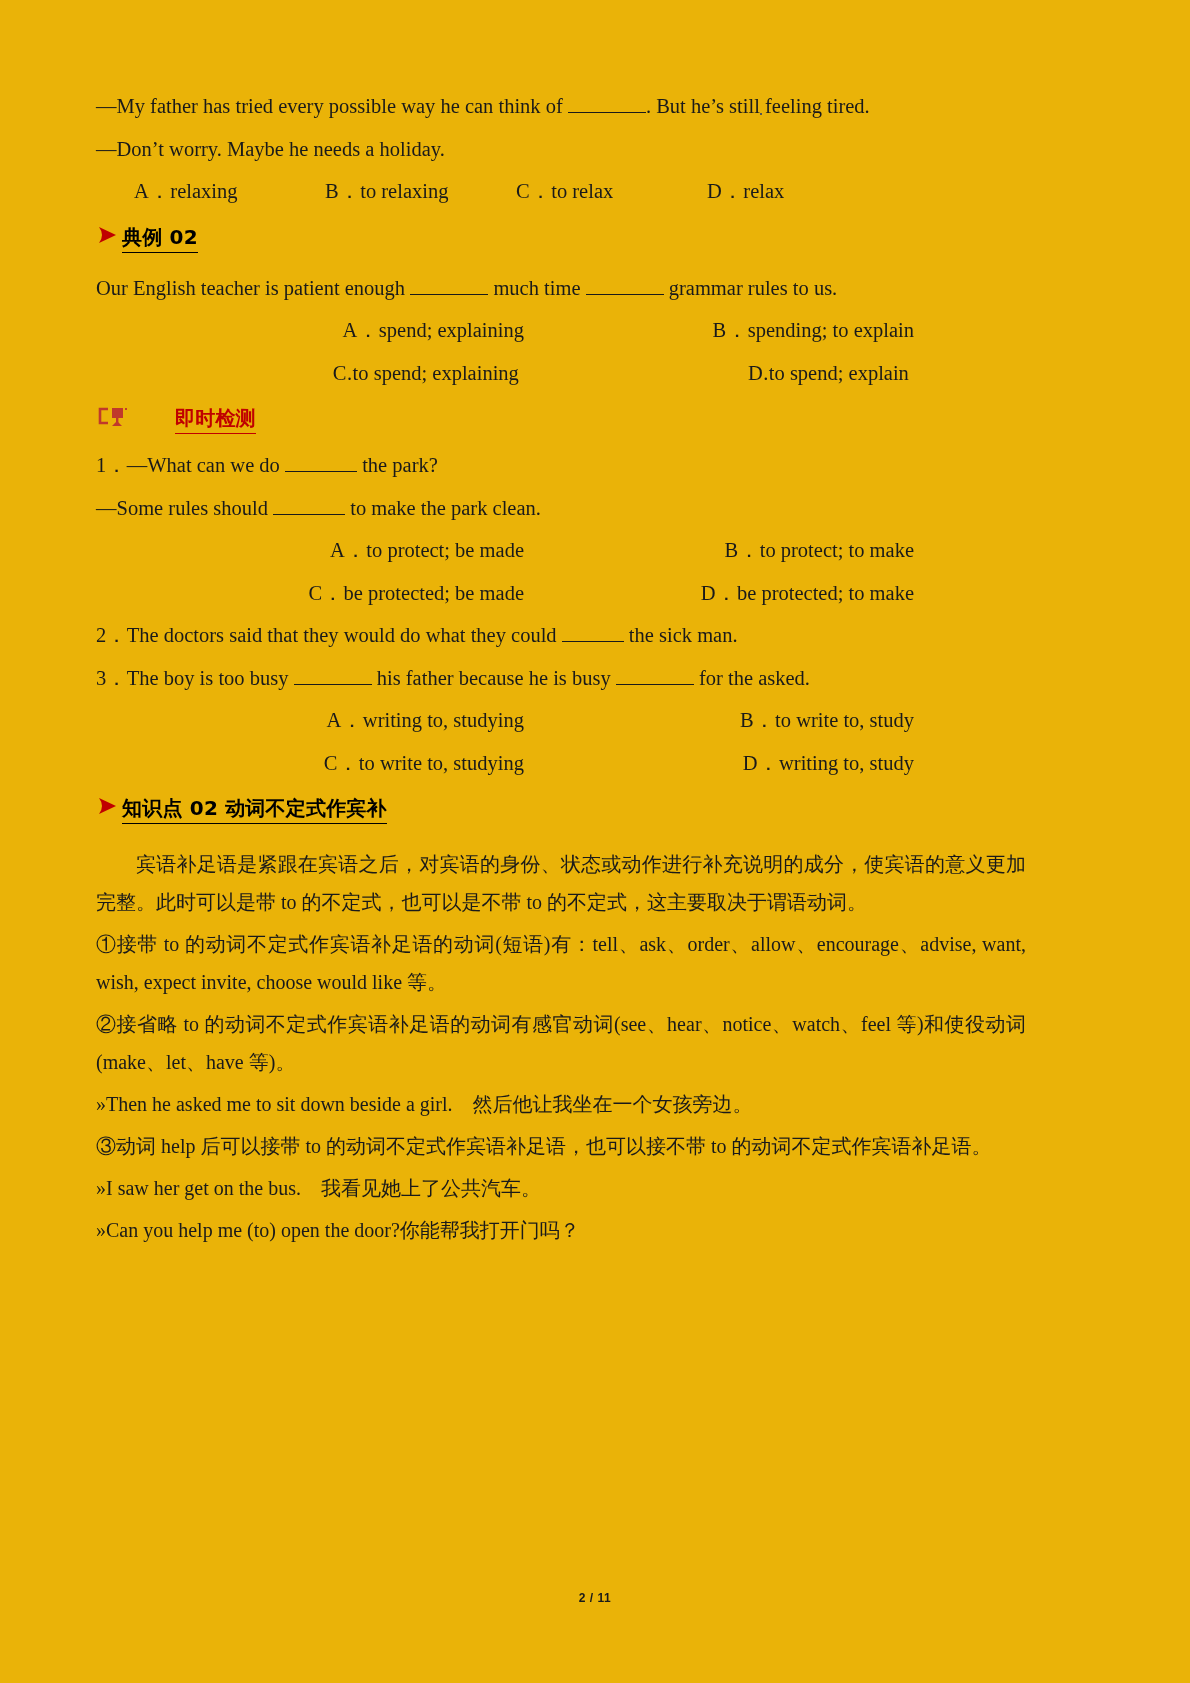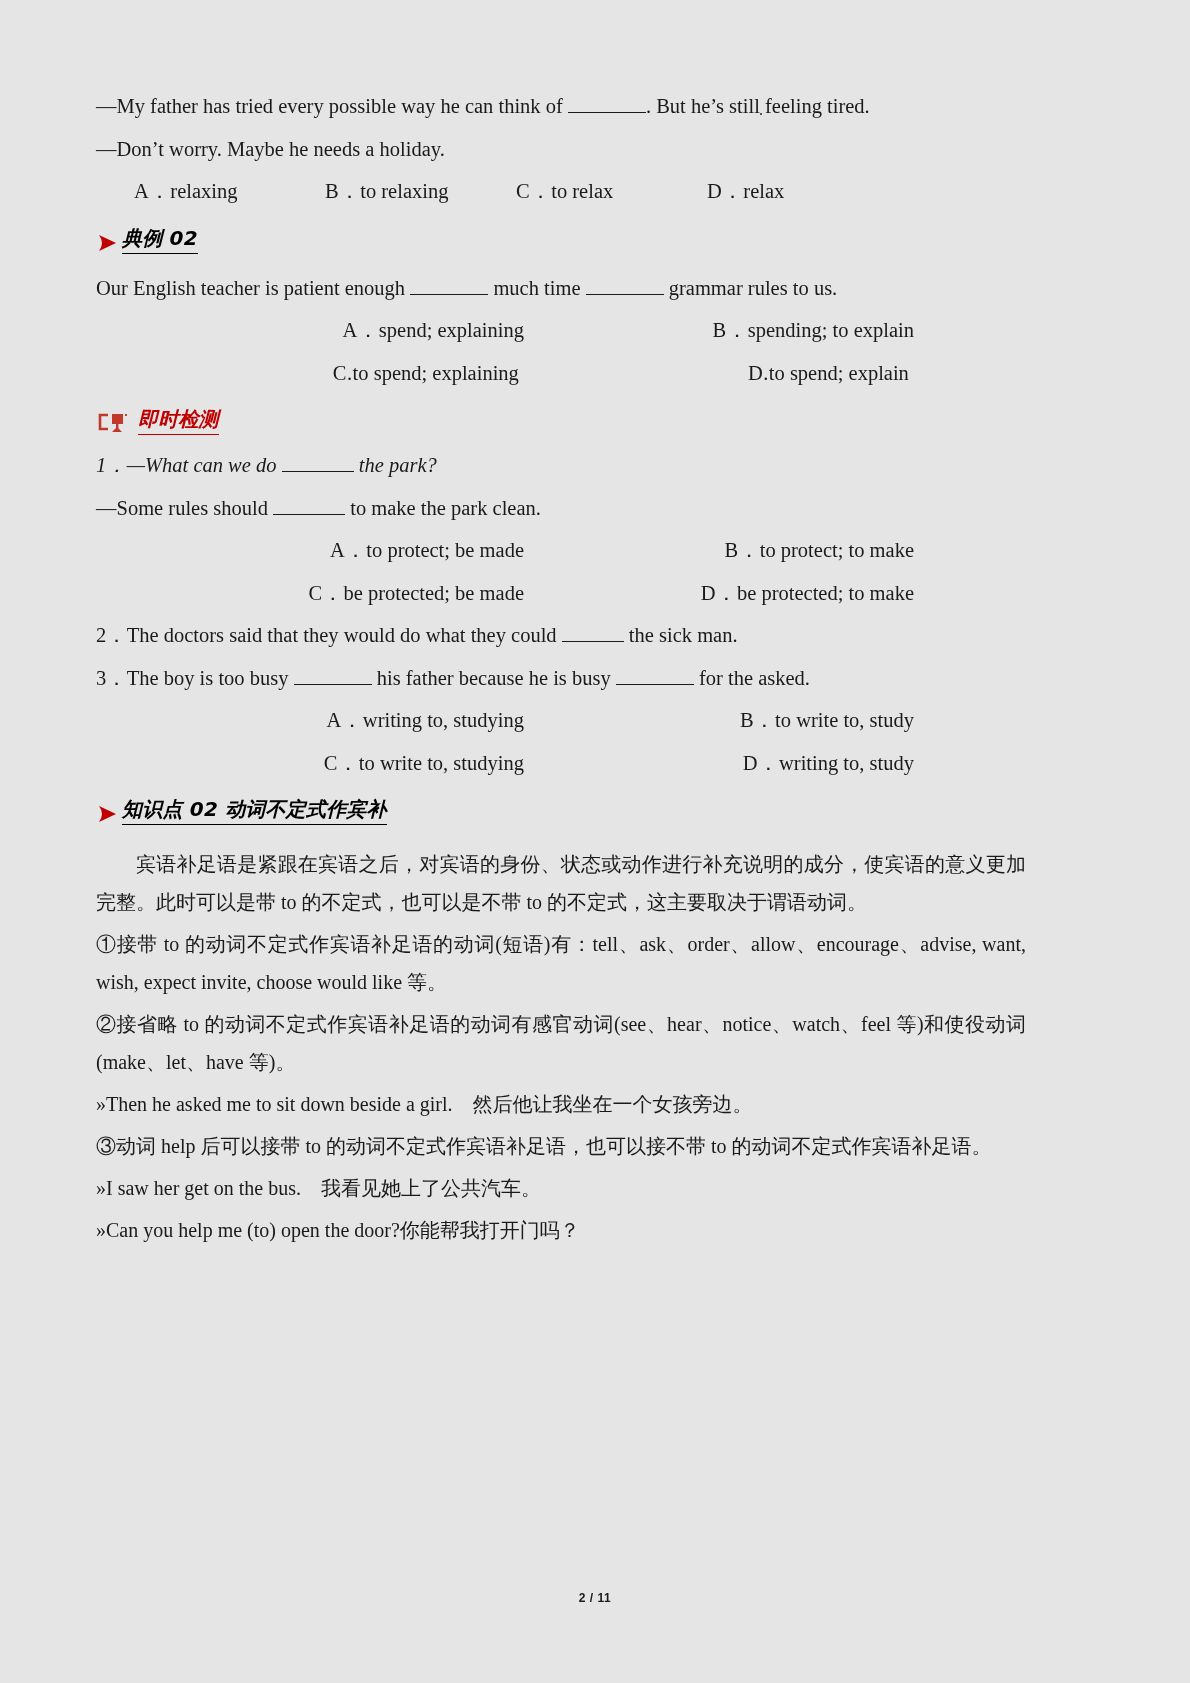--- a/index.html
+++ b/index.html
@@ -9,21 +9,21 @@
   }
   body {
     font-family: "Liberation Serif", "DejaVu Serif", serif;
     color: #1a1a1a;
   }
   .page {
     position: relative;
     width: 1190px;
     height: 1683px;
     margin: 0 auto;
-    background: #e5e5e5;
+    background: #eab308;
     overflow: hidden;
   }
   .content {
     position: absolute;
     left: 96px;
     top: 96px;
     width: 930px;
   }
 
   
@@ -52,24 +52,23 @@
     padding-left: 38px;
   }
   .choices.four > .opt { width: 191px; flex: 0 0 191px; }
   .choices.two  > .opt { width: 390px; flex: 0 0 390px; text-align: right; }
   .opt { white-space: nowrap; }
   .opt .lbl { letter-spacing: 0.5px; }
 
   
   .heading {
     display: flex;
-    align-items: flex-end;
+    align-items: flex-start;
     margin: 0 0 20px 0;
     height: 30px;
-    font-style: italic;
   }
   .heading .tri {
     flex: 0 0 auto;
     margin-right: 4px;
     display: block;
     line-height: 0;
   }
   .heading .htxt {
     font-family: "DejaVu Sans", "Liberation Sans", sans-serif;
     font-weight: bold;
@@ -155,34 +154,34 @@
 
     <div class="choices two">
       <span class="opt"><span class="lbl">A．</span><span>spend; explaining</span></span>
       <span class="opt"><span class="lbl">B．</span><span>spending; to explain</span></span>
     </div>
     <div class="choices two">
       <span class="opt"><span class="lbl">C.</span><span>to spend; explaining</span>&nbsp;</span>
       <span class="opt"><span class="lbl">D.</span><span>to spend; explain</span>&nbsp;</span>
     </div>
 
-    <div class="heading red" style="margin-top:4px;">
+    <div class="heading red" style="margin-top:4px;gap:37px;">
       <span class="icon2">
         <svg width="34" height="24" viewBox="0 0 34 24" aria-hidden="true">
           <path d="M12 4 H4 V18 H12" fill="none" stroke="#c0392b" stroke-width="2.6"></path>
           <rect x="16" y="3" width="11" height="10" fill="#c0392b"></rect>
           <rect x="20" y="13" width="2.4" height="6" fill="#c0392b"></rect>
           <path d="M16 21 L21 16 L26 21 Z" fill="#c0392b"></path>
           <path d="M29 4 l2 0 M30 3 l0 2" stroke="#c0392b" stroke-width="1.6"></path>
         </svg>
       </span>
       <span class="htxt">即时检测</span>
     </div>
 
-    <p class="qline" style="font-style:italic;"><span>1．</span><span>—What can we do </span><span class="blank w2"></span><span> the park?</span></p>
+    <p class="qline" style=""><span>1．</span><span>—What can we do </span><span class="blank w2"></span><span> the park?</span></p>
 
     <p class="qline"><span>—Some rules should </span><span class="blank w2"></span><span> to make the park clean.</span></p>
 
     <div class="choices two">
       <span class="opt"><span class="lbl">A．</span><span>to protect; be made</span></span>
       <span class="opt"><span class="lbl">B．</span><span>to protect; to make</span></span>
     </div>
     <div class="choices two">
       <span class="opt"><span class="lbl">C．</span><span>be protected; be made</span></span>
       <span class="opt"><span class="lbl">D．</span><span>be protected; to make</span></span>

